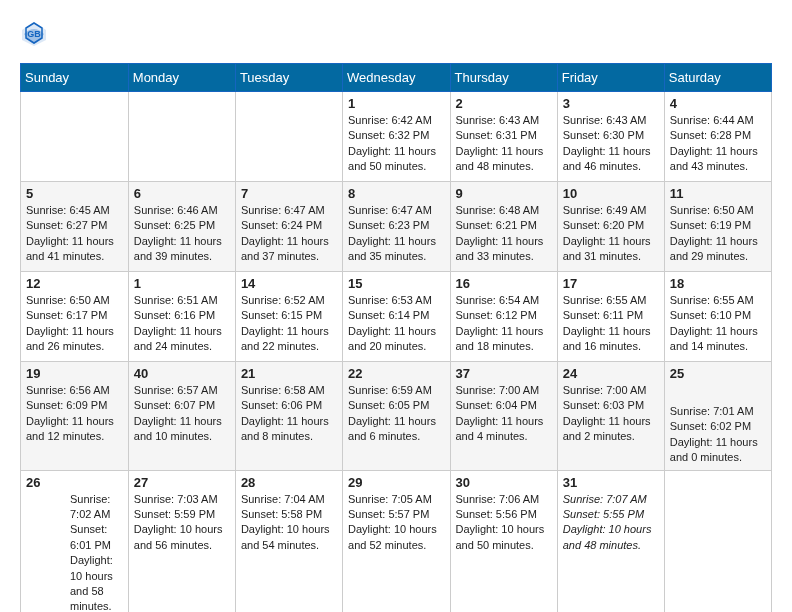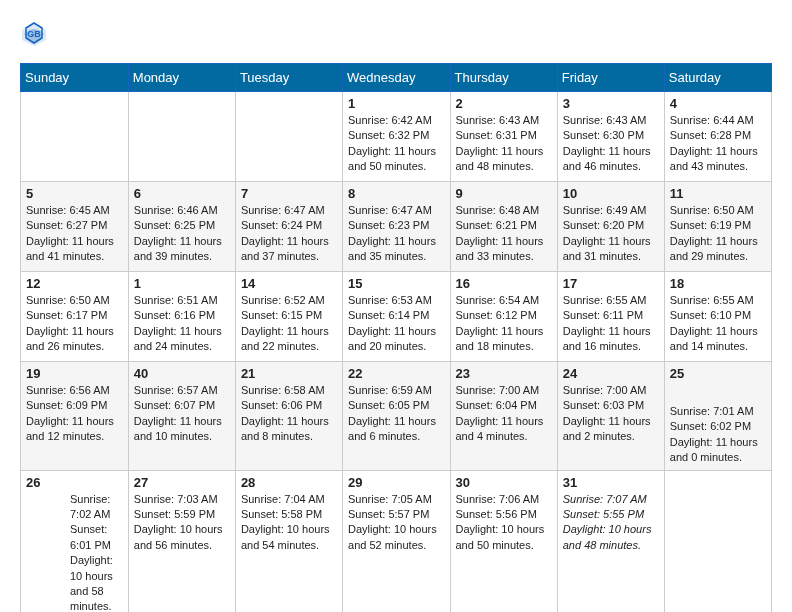--- a/index.html
+++ b/index.html
@@ -275,21 +275,21 @@
 and 8 minutes.</div>
         </td>
         <td>
           <div class="day-num">22</div>
           <div class="cell-text" style="white-space: pre-line;">Sunrise: 6:59 AM
 Sunset: 6:05 PM
 Daylight: 11 hours
 and 6 minutes.</div>
         </td>
         <td>
-          <div class="day-num">23</div>
+          <div class="day-num">37</div>
           <div class="cell-text" style="white-space: pre-line;">Sunrise: 7:00 AM
 Sunset: 6:04 PM
 Daylight: 11 hours
 and 4 minutes.</div>
         </td>
         <td>
           <div class="day-num">24</div>
           <div class="cell-text" style="white-space: pre-line;">Sunrise: 7:00 AM
 Sunset: 6:03 PM
 Daylight: 11 hours

